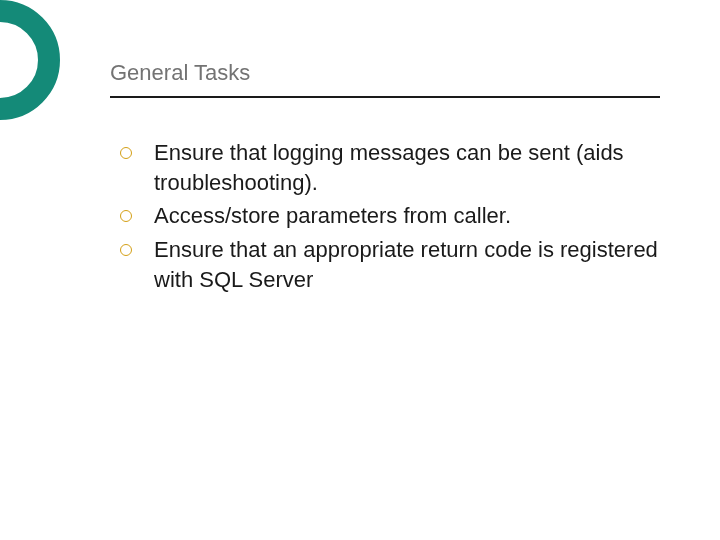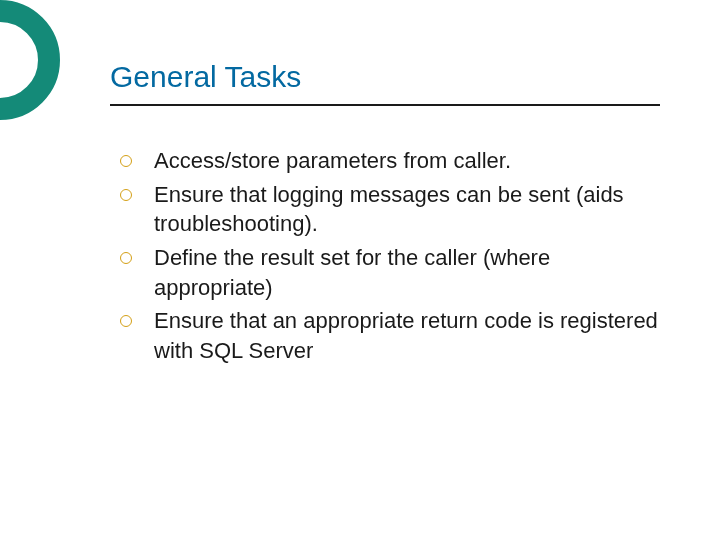--- a/index.html
+++ b/index.html
@@ -22,23 +22,23 @@
       background: transparent;
     }
     .slide-content {
       position: absolute;
       left: 110px;
       top: 60px;
       right: 60px;
     }
     .slide-title {
       font-family: Arial, Helvetica, sans-serif;
-      font-size: 30px;
+      font-size: 22px;
       font-weight: 400;
-      color: #0369a1;
+      color: #737373;
       padding-bottom: 10px;
       border-bottom: 2px solid #1a1a1a;
       margin-bottom: 40px;
     }
     .bullet-list {
       list-style: none;
       padding-left: 10px;
     }
     .bullet-item {
       display: flex;
@@ -64,28 +64,24 @@
 </head>
 <body>
 
 <div class="accent-circle"></div>
 
 <div class="slide-content">
   <h1 class="slide-title">General Tasks</h1>
   <ul class="bullet-list">
     <li class="bullet-item">
       <span class="bullet-marker"></span>
-      <span class="bullet-text">Access/store parameters from caller.</span>
-    </li>
-    <li class="bullet-item">
-      <span class="bullet-marker"></span>
       <span class="bullet-text">Ensure that logging messages can be sent (aids troubleshooting).</span>
     </li>
     <li class="bullet-item">
       <span class="bullet-marker"></span>
-      <span class="bullet-text">Define the result set for the caller (where appropriate)</span>
+      <span class="bullet-text">Access/store parameters from caller.</span>
     </li>
     <li class="bullet-item">
       <span class="bullet-marker"></span>
       <span class="bullet-text">Ensure that an appropriate return code is registered with SQL Server</span>
     </li>
   </ul>
 </div>
 
 </body></html>

